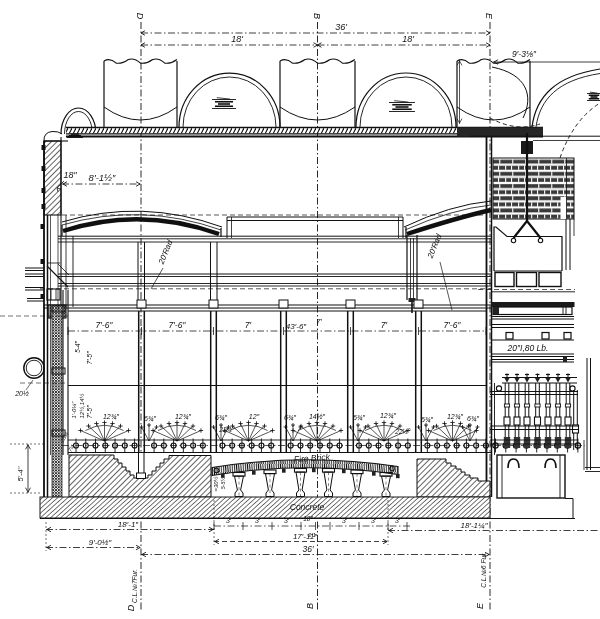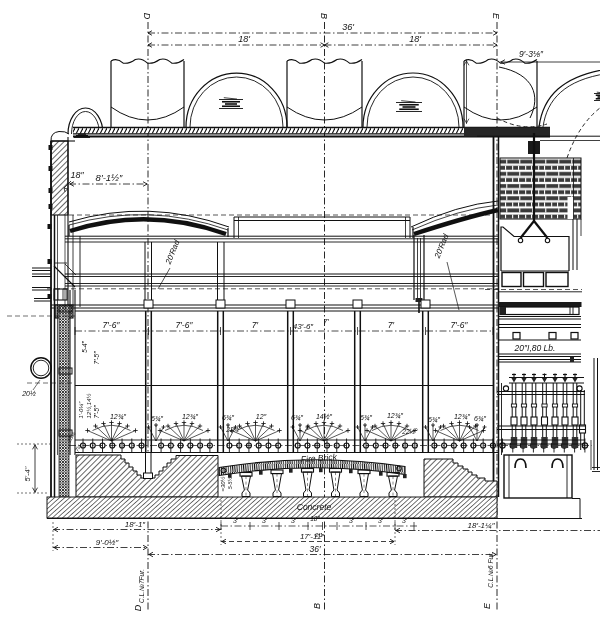--- a/index.html
+++ b/index.html
@@ -1,16 +1,16 @@
 <!DOCTYPE html>
 <html><head>
 <meta charset="utf-8">
 <style>
 html,body{margin:0;padding:0;background:#ffffff;}
-#page{width:584px;height:619px;position:relative;font-family:"Liberation Sans", sans-serif;margin-left:7px;}
+#page{width:584px;height:619px;position:relative;font-family:"Liberation Sans", sans-serif;}
 </style>
 </head>
 <body>
 <div id="page">
 <svg width="600" height="619" viewBox="0 0 600 619">
 <defs>
 <pattern id="h45" width="4" height="4" patternTransform="rotate(45)" patternUnits="userSpaceOnUse">
 <rect width="4" height="4" fill="white"></rect>
           <line x1="0" y1="0" x2="0" y2="4" stroke="#111" stroke-width="1.3"></line>
         </pattern>

